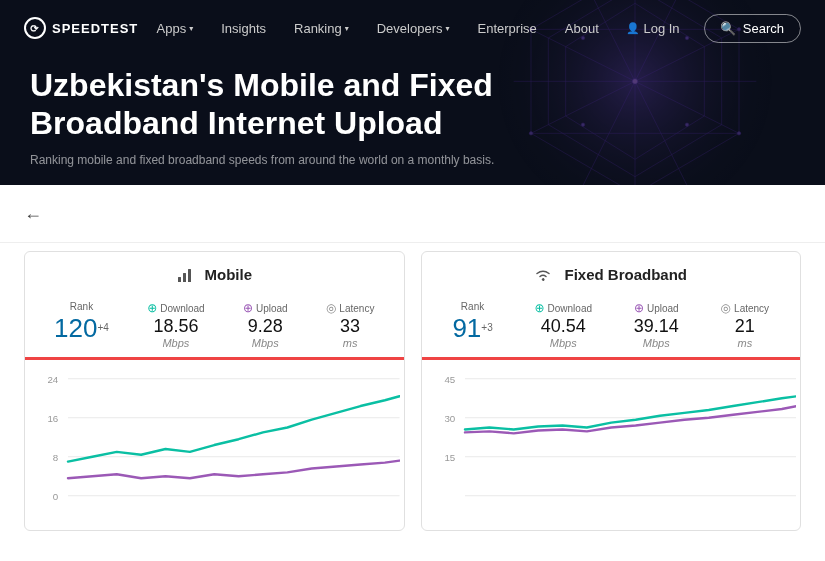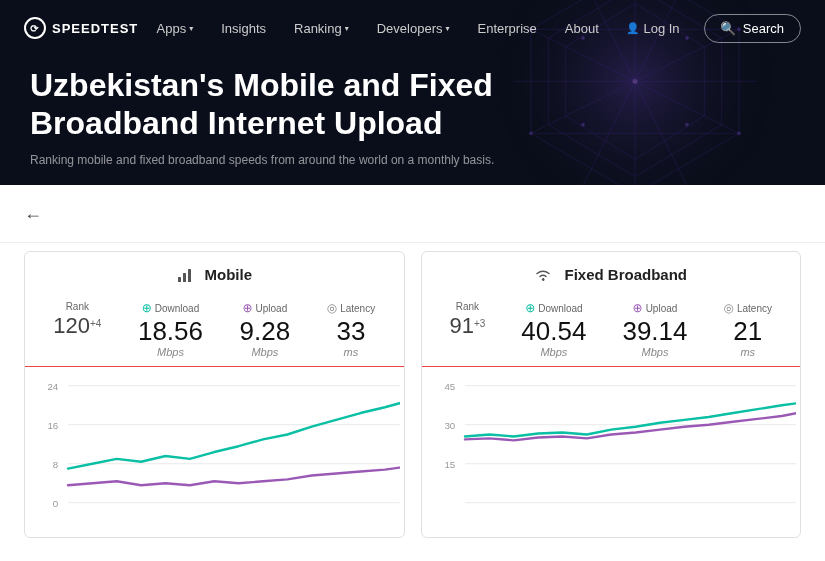--- a/index.html
+++ b/index.html
@@ -139,50 +139,50 @@
       color: #222;
       display: flex;
       align-items: center;
       justify-content: center;
       gap: 12px;
     }
     .card-stats {
       display: flex;
       justify-content: space-around;
       padding: 6px 10px 4px;
-      border-bottom: 1px solid #ef4444;
+      border-bottom: 3px solid #ef4444;
     }
     .stat-item {
       text-align: center;
       padding: 4px 8px;
     }
     .stat-label {
       font-size: 10px;
       color: #666;
       margin-bottom: 2px;
       display: flex;
       align-items: center;
       justify-content: center;
       gap: 3px;
     }
     .stat-value {
-      font-size: 26px;
+      font-size: 18px;
       font-weight: 300;
       color: #111;
       line-height: 1.1;
     }
     .stat-unit {
       font-size: 11px;
       color: #888;
       font-style: italic;
     }
     .stat-rank {
-      font-size: 22px;
+      font-size: 26px;
       font-weight: 300;
-      color: #404040;
+      color: #0369a1;
       line-height: 1.1;
     }
     .rank-change {
       font-size: 10px;
       color: #666;
       vertical-align: super;
     }
 
     
     .card-chart {

